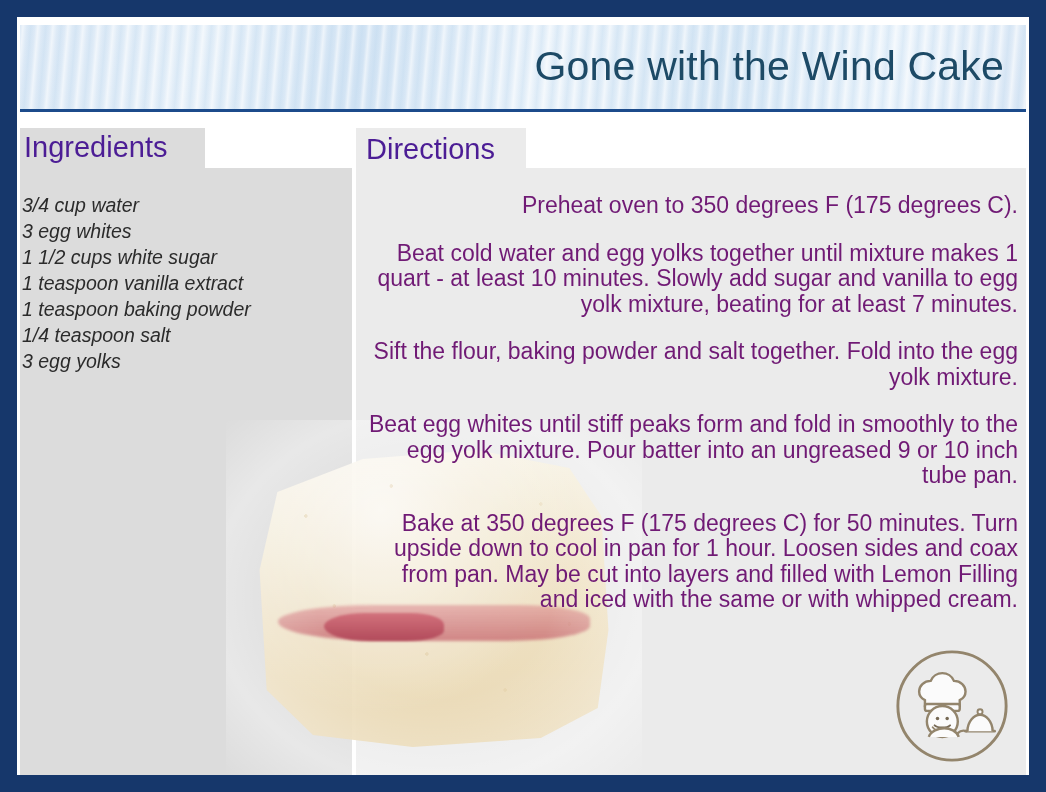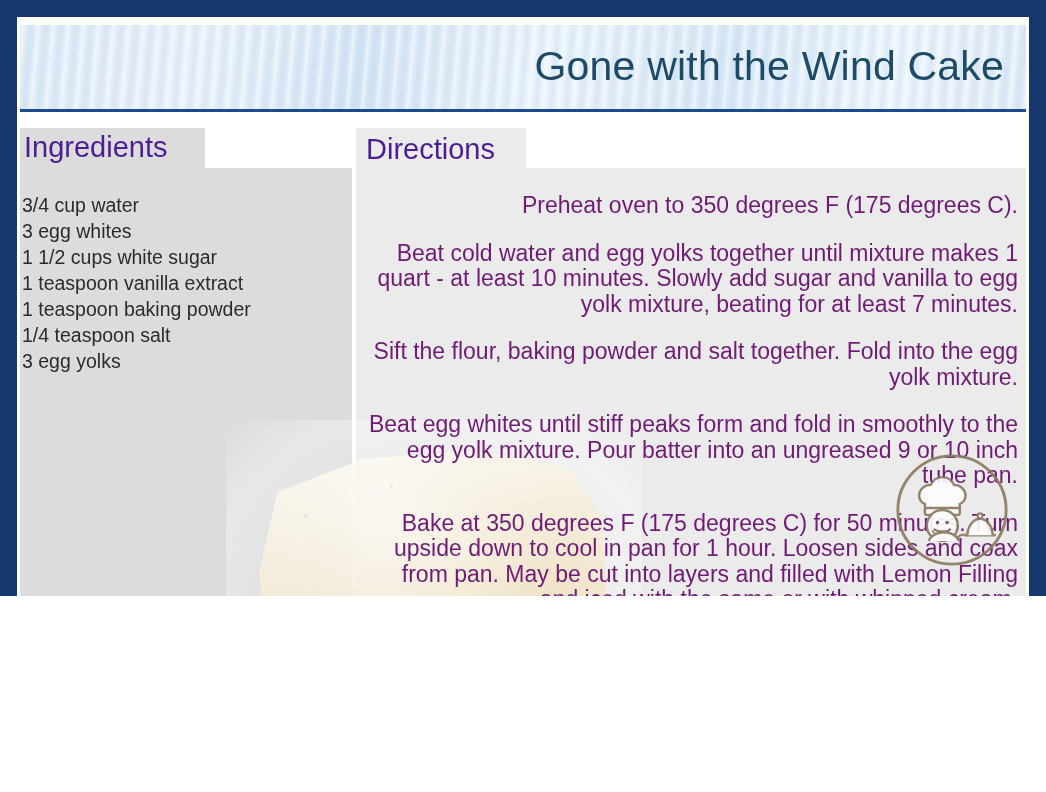--- a/index.html
+++ b/index.html
@@ -6,21 +6,21 @@
     margin: 0;
     padding: 0;
     background: #ffffff;
   }
   body {
     font-family: "Liberation Sans", sans-serif;
   }
   .page {
     position: relative;
     width: 1046px;
-    height: 596px;
+    height: 792px;
     background: #ffffff;
     overflow: hidden;
     box-sizing: border-box;
   }
   
   .outer-border {
     position: absolute;
     left: 0;
     top: 0;
     width: 1046px;
@@ -127,20 +127,21 @@
 
   
   .ingredients-list {
     position: absolute;
     left: 22px;
     top: 192px;
     width: 320px;
     font-size: 19.5px;
     color: #2b2b2b;
     line-height: 26px;
+    font-style: italic;
   }
   .ingredients-list div {
     white-space: nowrap;
   }
 
   
   .directions {
     position: absolute;
     left: 366px;
     top: 193px;

